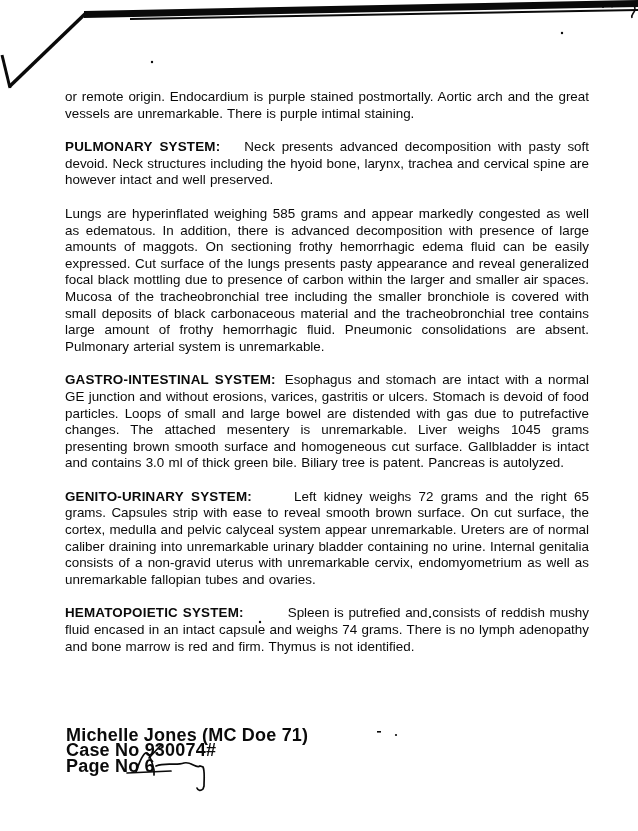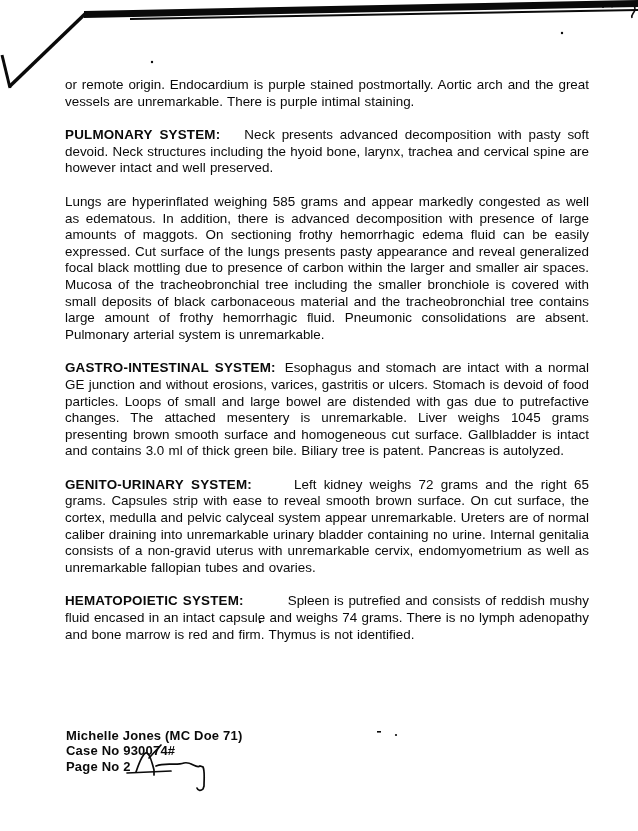--- a/index.html
+++ b/index.html
@@ -10,33 +10,33 @@
     overflow:hidden;
     font-family:"Liberation Sans","DejaVu Sans",sans-serif;
     color:#0a0a0a;
   }
   .artifacts{position:absolute;left:0;top:0;width:638px;height:831px;pointer-events:none;}
   .content{
     position:absolute;left:65px;top:73px;width:524px;
     font-size:13.4px;line-height:16.6px;
   }
   .content p{
-    margin:4px 0 17px 0;
+    margin:16px 0 17px 0;
     text-align:justify;
     word-spacing:0.5px;
   }
   .h{font-weight:bold;letter-spacing:0.2px;}
   .gap{display:inline-block;height:1px;vertical-align:baseline;}
   .gap-pulm{width:24px;}
   .gap-gastro{width:9px;}
   .gap-genito{width:42px;}
   .gap-hemato{width:44px;}
   .footer{
     position:absolute;left:66px;top:728px;width:300px;
-    font-size:13px;line-height:15.4px;font-weight:bold;
+    font-size:18px;line-height:15.4px;font-weight:bold;
     letter-spacing:0.2px;
   }
   .footer div{white-space:nowrap;}
   .signature{position:absolute;left:0;top:0;width:638px;height:831px;pointer-events:none;}
 </style>
 </head>
 <body>
 
 <div class="page">
 
@@ -82,21 +82,21 @@
 
     <p>
       <span class="h">HEMATOPOIETIC SYSTEM:</span><span class="gap gap-hemato"></span><span>Spleen is putrefied and consists of reddish mushy fluid encased in an intact capsule and weighs 74 grams. There is no lymph adenopathy and bone marrow is red and firm. Thymus is not identified.</span>
     </p>
 
   </div>
 
   <div class="footer">
     <div>Michelle Jones (MC Doe 71)</div>
     <div>Case No 930074#</div>
-    <div>Page No 2</div>
+    <div>Page No 6</div>
   </div>
 
   <svg class="signature" viewBox="0 0 638 831" xmlns="http://www.w3.org/2000/svg">
     <path d="M149,758 L161,745" stroke="#0a0a0a" stroke-width="1.7" fill="none" stroke-linecap="round"></path>
     <path d="M127,773 L171,771" stroke="#0a0a0a" stroke-width="1.7" fill="none" stroke-linecap="round"></path>
     <path d="M136,772 C140,760 144,752 147,753 C150,754 152,762 154,770 L154,775" stroke="#0a0a0a" stroke-width="1.7" fill="none" stroke-linecap="round"></path>
     <path d="M156,766 C166,762 176,766 184,763 C191,761 196,769 200,766 L203,767 C205,771 204,779 204,786 L203,789 C201,791 198,791 197,788" stroke="#0a0a0a" stroke-width="1.7" fill="none" stroke-linecap="round"></path>
   </svg>
 
 </div>

